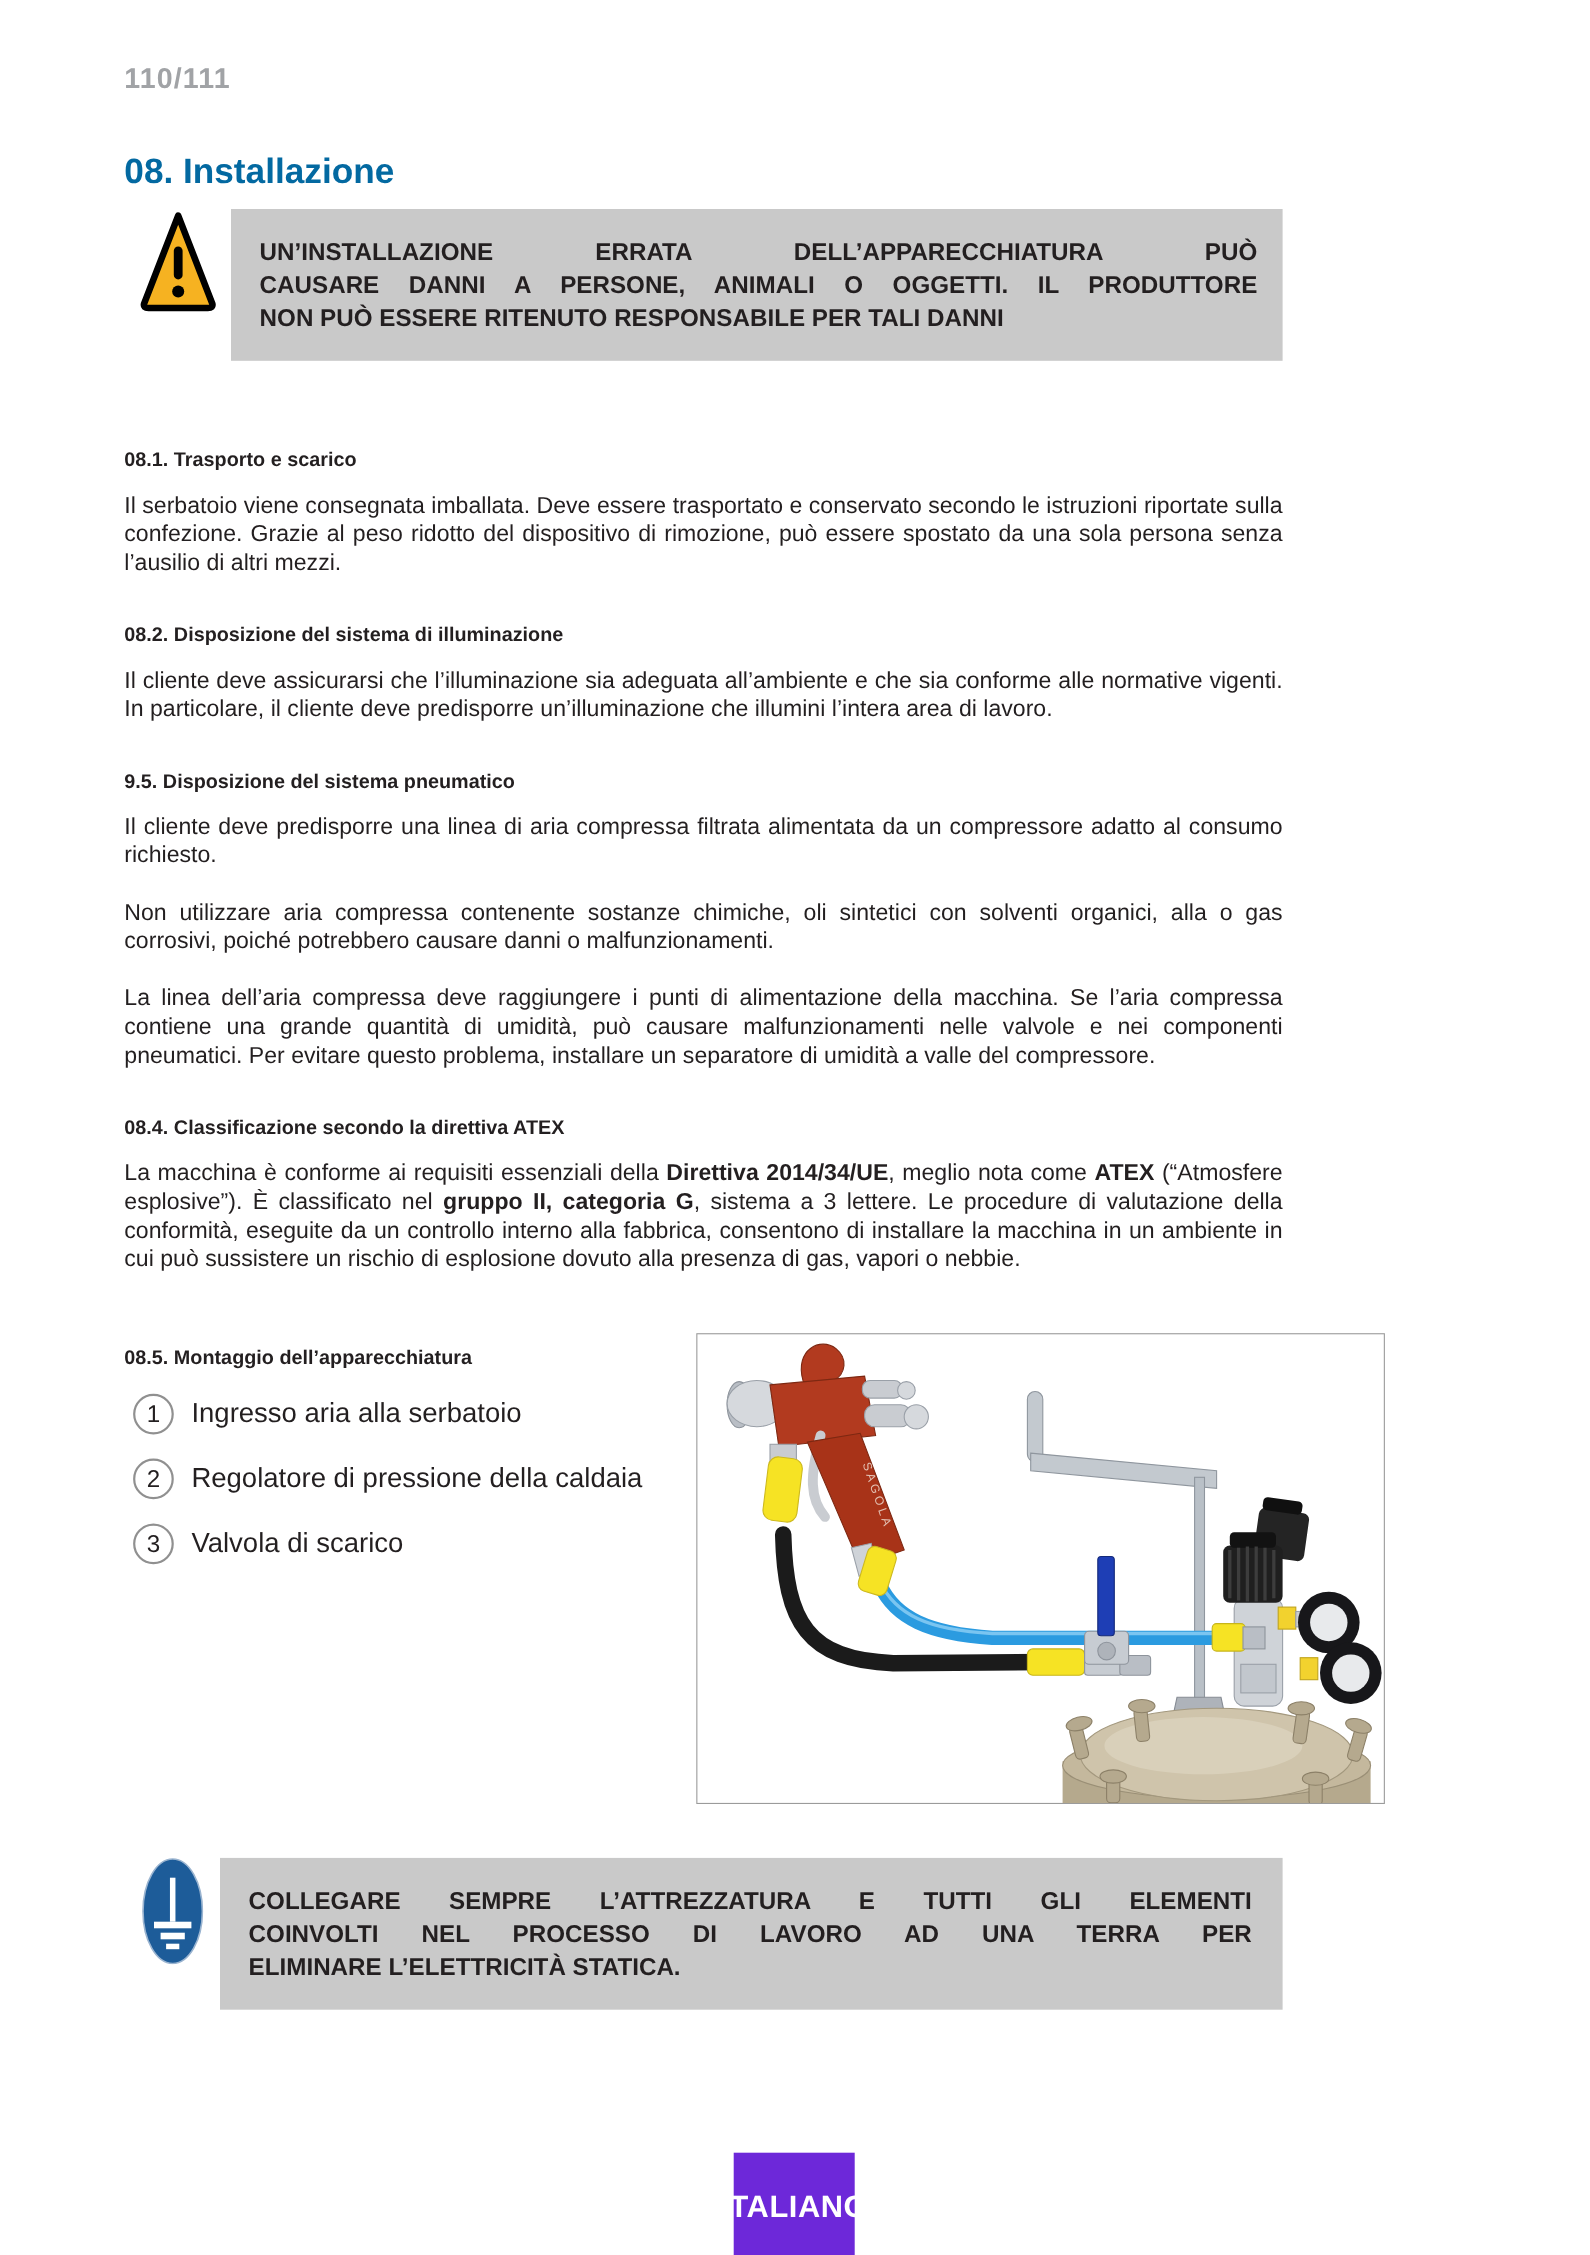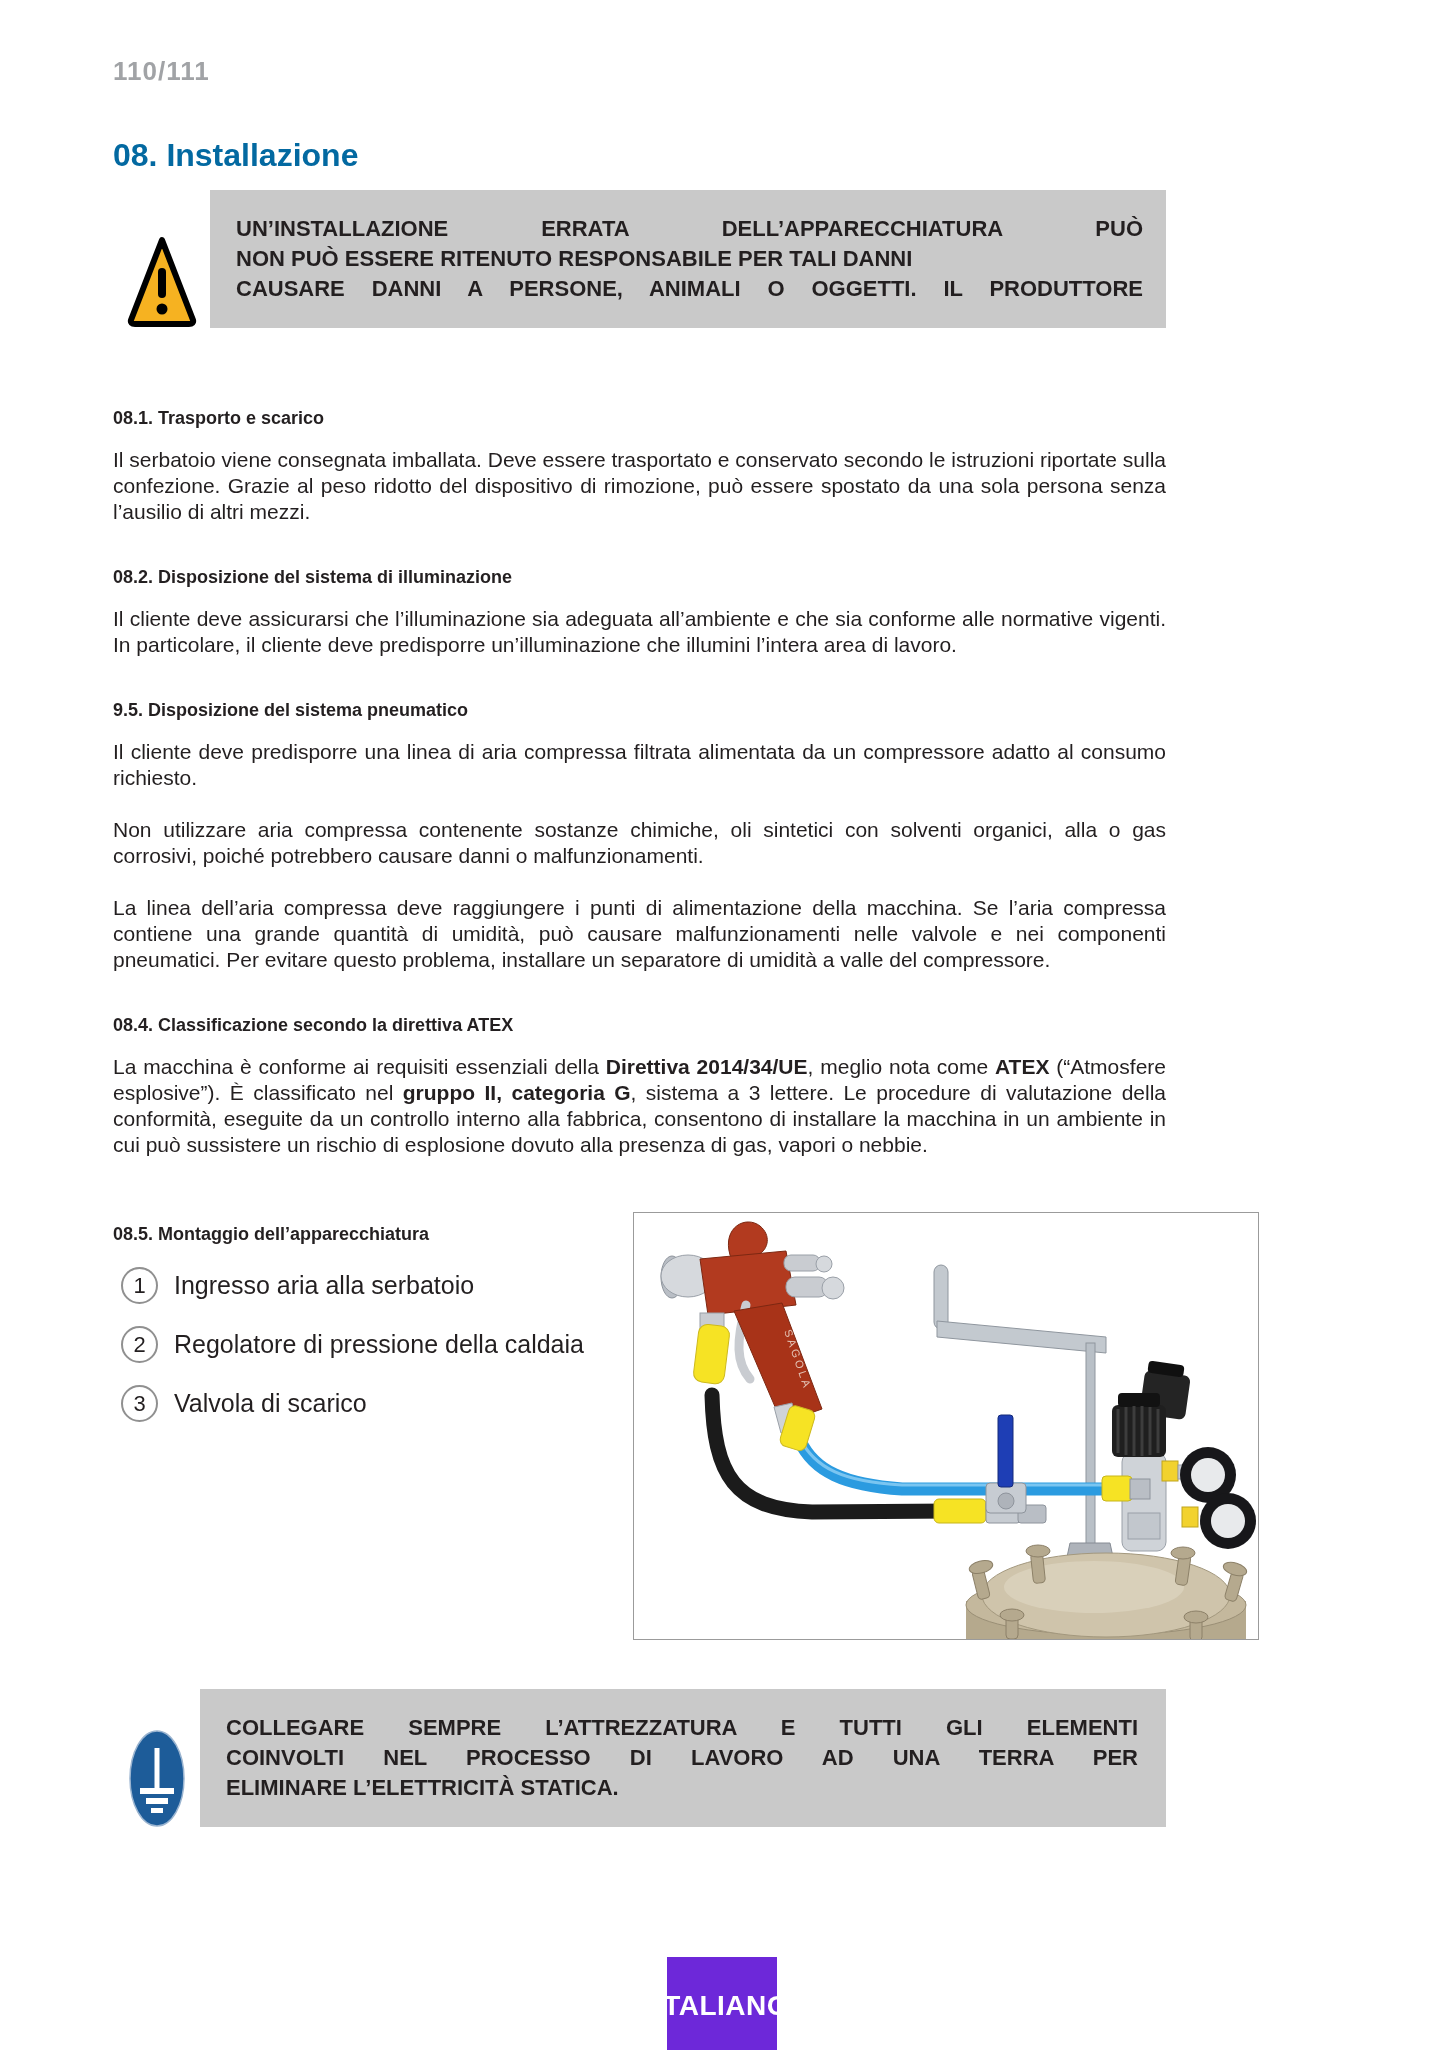--- a/index.html
+++ b/index.html
@@ -17,21 +17,21 @@
   .page-number{
     margin-top:56px;
     font-size:26px;font-weight:bold;color:#a1a3a6;letter-spacing:1px;
   }
   .doc-title{
     margin:50px 0 0 0;
     font-size:32px;font-weight:bold;color:#0369a1;
   }
 
   
-  .notice-row{display:flex;align-items:flex-end;margin-top:16px;}
+  .notice-row{display:flex;align-items:flex-start;margin-top:16px;}
   .warning-row{margin-bottom:80px;}
   .icon-col{flex:0 0 97px;display:flex;justify-content:center;align-items:center;}
   .icon-col.ground{flex:0 0 87px;}
   .notice-box{
     flex:1;background:#c9c9c9;
     padding:24px 23px 24px 26px;box-sizing:border-box;
   }
   .ground-box{padding-right:28px;}
   .jline{
     font-size:22px;font-weight:bold;line-height:30px;
@@ -91,22 +91,22 @@
     <div class="notice-row warning-row">
       <div class="icon-col">
         <svg width="70" height="94" viewBox="0 0 70 94">
           <path d="M35 6 L66 86 Q67 90 62 90 L8 90 Q3 90 4 86 Z" fill="#f6b221" stroke="#000000" stroke-width="6" stroke-linejoin="round"></path>
           <rect x="31" y="34" width="8" height="30" rx="4" fill="#000"></rect>
           <circle cx="35" cy="75" r="5.5" fill="#000"></circle>
         </svg>
       </div>
       <div class="notice-box">
         <div class="jline">UN’INSTALLAZIONE ERRATA DELL’APPARECCHIATURA PUÒ</div>
+        <div class="jline">CAUSARE DANNI A PERSONE, ANIMALI O OGGETTI. IL PRODUTTORE</div>
         <div class="jline jline-last">NON PUÒ ESSERE RITENUTO RESPONSABILE PER TALI DANNI</div>
-        <div class="jline">CAUSARE DANNI A PERSONE, ANIMALI O OGGETTI. IL PRODUTTORE</div>
       </div>
     </div>
 
     <h2 class="sec">08.1. Trasporto e scarico</h2>
     <p class="body">Il serbatoio viene consegnata imballata. Deve essere trasportato e conservato secondo le istruzioni riportate sulla confezione. Grazie al peso ridotto del dispositivo di rimozione, può essere spostato da una sola persona senza l’ausilio di altri mezzi.</p>
 
     <h2 class="sec">08.2. Disposizione del sistema di illuminazione</h2>
     <p class="body">Il cliente deve assicurarsi che l’illuminazione sia adeguata all’ambiente e che sia conforme alle normative vigenti. In particolare, il cliente deve predisporre un’illuminazione che illumini l’intera area di lavoro.</p>
 
     <h2 class="sec">9.5. Disposizione del sistema pneumatico</h2>

